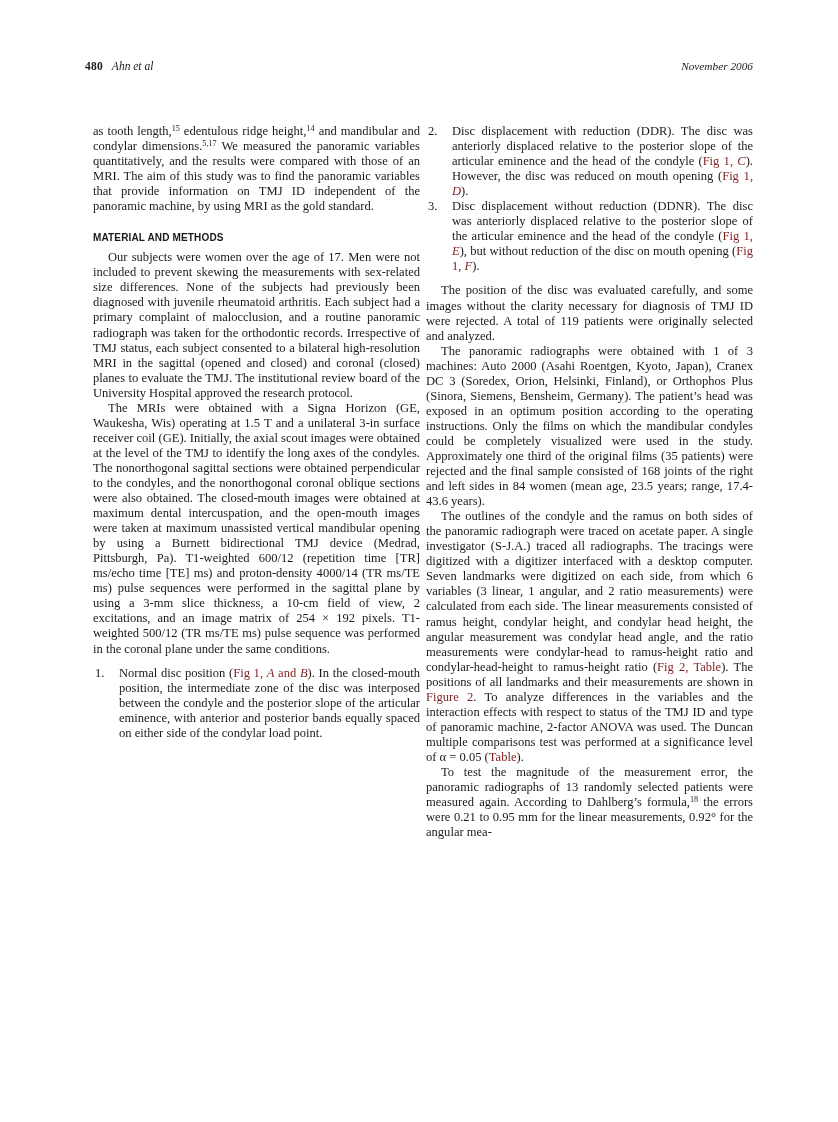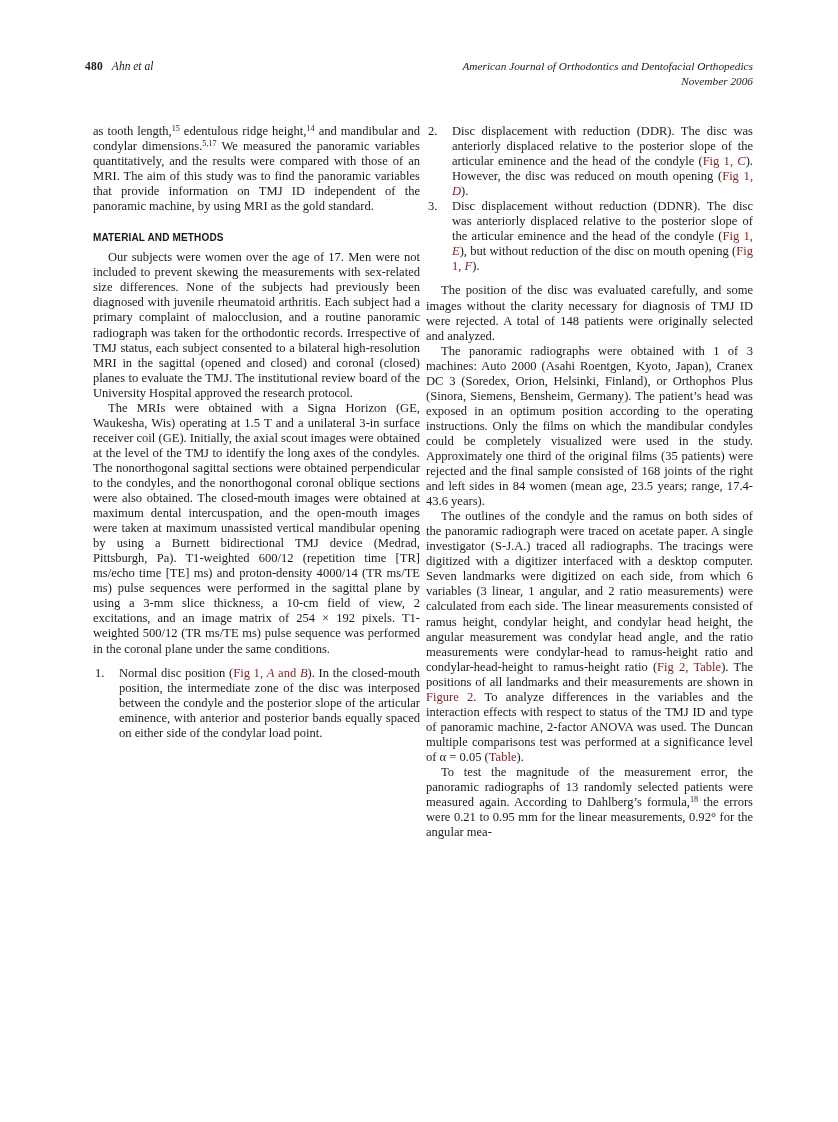--- a/index.html
+++ b/index.html
@@ -131,21 +131,20 @@
 </head>
 <body>
 
 <div class="page">
 
   <div class="runhead">
     <div class="runhead-left">
       <span class="folio">480</span><span class="runhead-author">Ahn et al</span>
     </div>
     <div class="runhead-right">
-      <span>American Journal of Orthodontics and Dentofacial Orthopedics</span>
       <span>November 2006</span>
     </div>
   </div>
 
   <div class="cols">
 
     <div class="col col-left">
 
       <p class="body"><span>as tooth length,</span><sup>15</sup><span> edentulous ridge height,</span><sup>14</sup><span> and mandibular and condylar dimensions.</span><sup>5,17</sup><span> We measured the panoramic variables quantitatively, and the results were compared with those of an MRI. The aim of this study was to find the panoramic variables that provide information on TMJ ID independent of the panoramic machine, by using MRI as the gold standard.</span></p>
 
@@ -172,21 +171,21 @@
         <li>
           <span class="marker">2.</span><span>Disc displacement with reduction (DDR). The disc was anteriorly displaced relative to the posterior slope of the articular eminence and the head of the condyle (</span><span class="lk">Fig 1</span><span class="lk">, </span><span class="lk it">C</span><span>). However, the disc was reduced on mouth opening (</span><span class="lk">Fig 1</span><span class="lk">, </span><span class="lk it">D</span><span>).</span>
         </li>
         <li>
           <span class="marker">3.</span><span>Disc displacement without reduction (DDNR). The disc was anteriorly displaced relative to the posterior slope of the articular eminence and the head of the condyle (</span><span class="lk">Fig 1</span><span class="lk">, </span><span class="lk it">E</span><span>), but without reduction of the disc on mouth opening (</span><span class="lk">Fig 1</span><span class="lk">, </span><span class="lk it">F</span><span>).</span>
         </li>
       </ol>
 
       <div class="gap-list"></div>
 
-      <p class="body ind">The position of the disc was evaluated carefully, and some images without the clarity necessary for diagnosis of TMJ ID were rejected. A total of 148 patients were originally selected and analyzed.</p>
+      <p class="body ind">The position of the disc was evaluated carefully, and some images without the clarity necessary for diagnosis of TMJ ID were rejected. A total of 119 patients were originally selected and analyzed.</p>
       <p class="body ind">The panoramic radiographs were obtained with 1 of 3 machines: Auto 2000 (Asahi Roentgen, Kyoto, Japan), Cranex DC 3 (Soredex, Orion, Helsinki, Finland), or Orthophos Plus (Sinora, Siemens, Bensheim, Germany). The patient’s head was exposed in an optimum position according to the operating instructions. Only the films on which the mandibular condyles could be completely visualized were used in the study. Approximately one third of the original films (35 patients) were rejected and the final sample consisted of 168 joints of the right and left sides in 84 women (mean age, 23.5 years; range, 17.4-43.6 years).</p>
 
       <p class="body ind"><span>The outlines of the condyle and the ramus on both sides of the panoramic radiograph were traced on acetate paper. A single investigator (S-J.A.) traced all radiographs. The tracings were digitized with a digitizer interfaced with a desktop computer. Seven landmarks were digitized on each side, from which 6 variables (3 linear, 1 angular, and 2 ratio measurements) were calculated from each side. The linear measurements consisted of ramus height, condylar height, and condylar head height, the angular measurement was condylar head angle, and the ratio measurements were condylar-head to ramus-height ratio and condylar-head-height to ramus-height ratio (</span><span class="lk">Fig 2, Table</span><span>). The positions of all landmarks and their measurements are shown in </span><span class="lk">Figure 2</span><span>. To analyze differences in the variables and the interaction effects with respect to status of the TMJ ID and type of panoramic machine, 2-factor ANOVA was used. The Duncan multiple comparisons test was performed at a significance level of α = 0.05 (</span><span class="lk">Table</span><span>).</span></p>
 
       <p class="body ind"><span>To test the magnitude of the measurement error, the panoramic radiographs of 13 randomly selected patients were measured again. According to Dahlberg’s formula,</span><sup>18</sup><span> the errors were 0.21 to 0.95 mm for the linear measurements, 0.92° for the angular mea-</span></p>
 
     </div>
 
   </div>
 </div>

